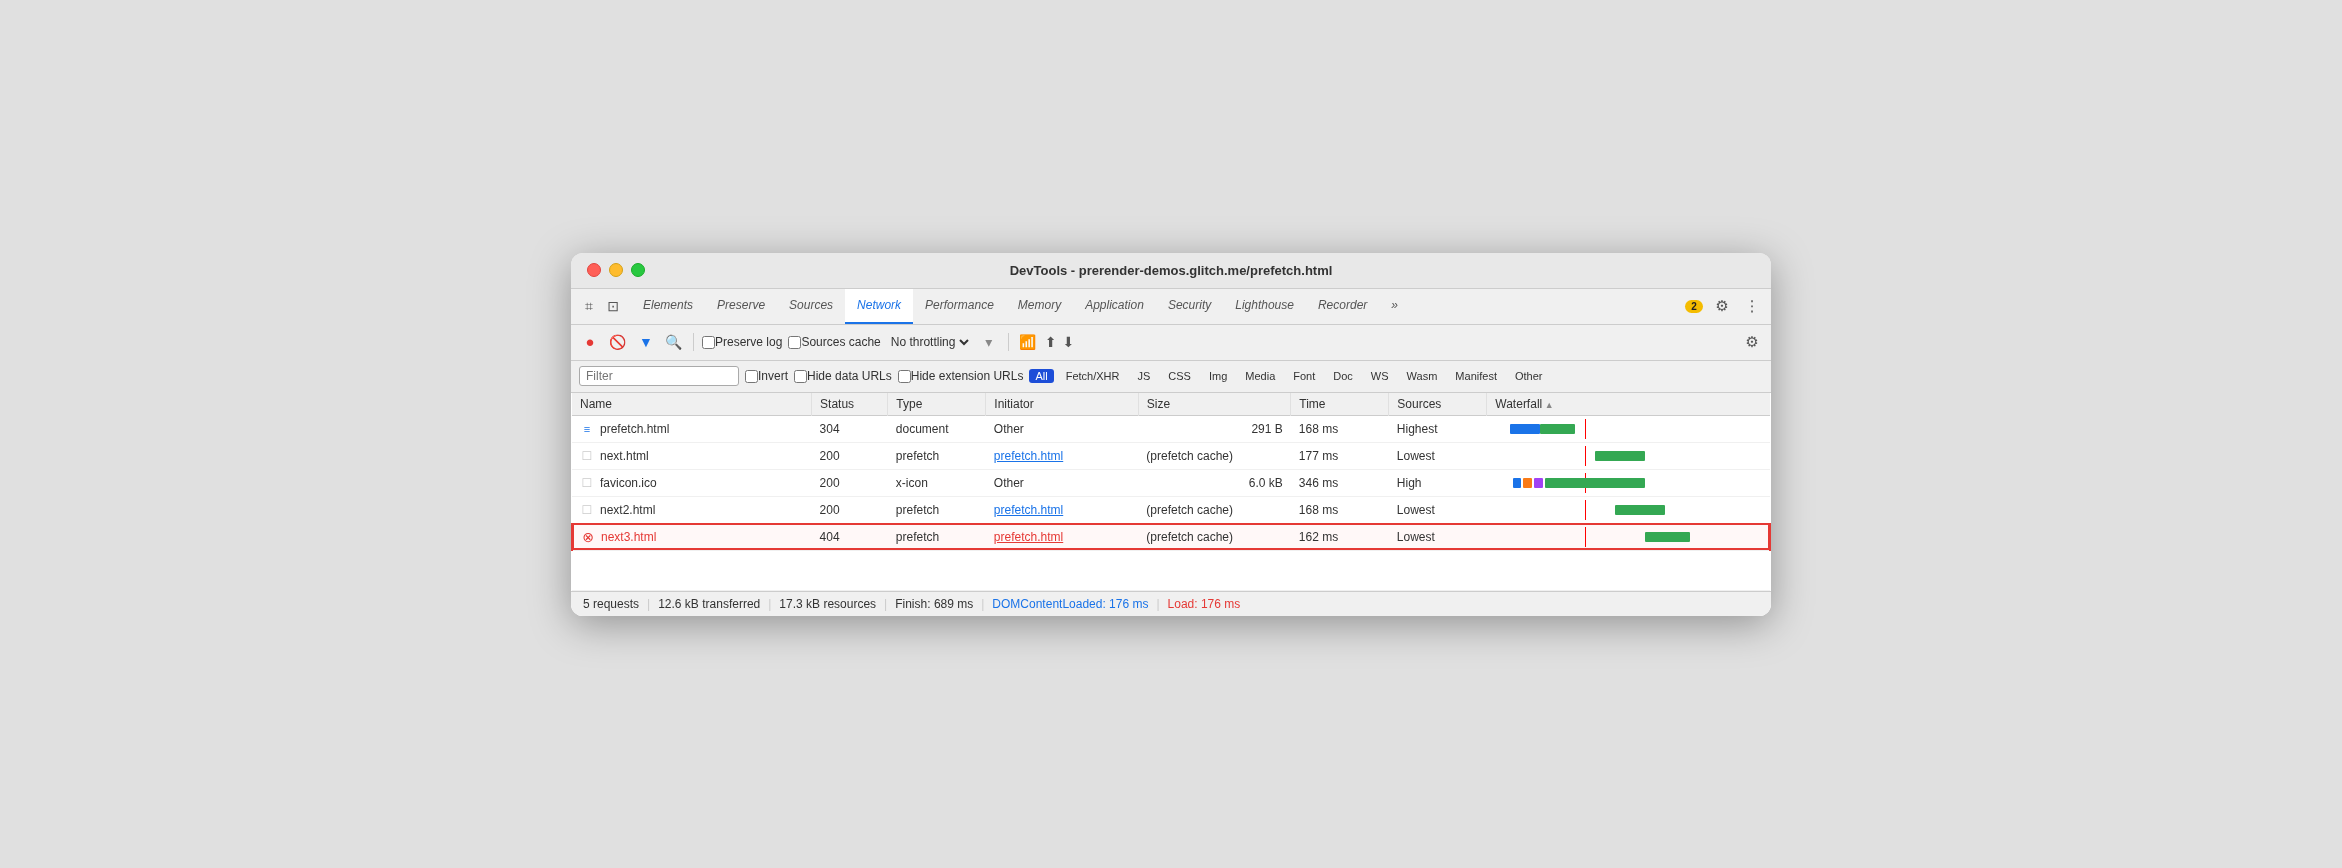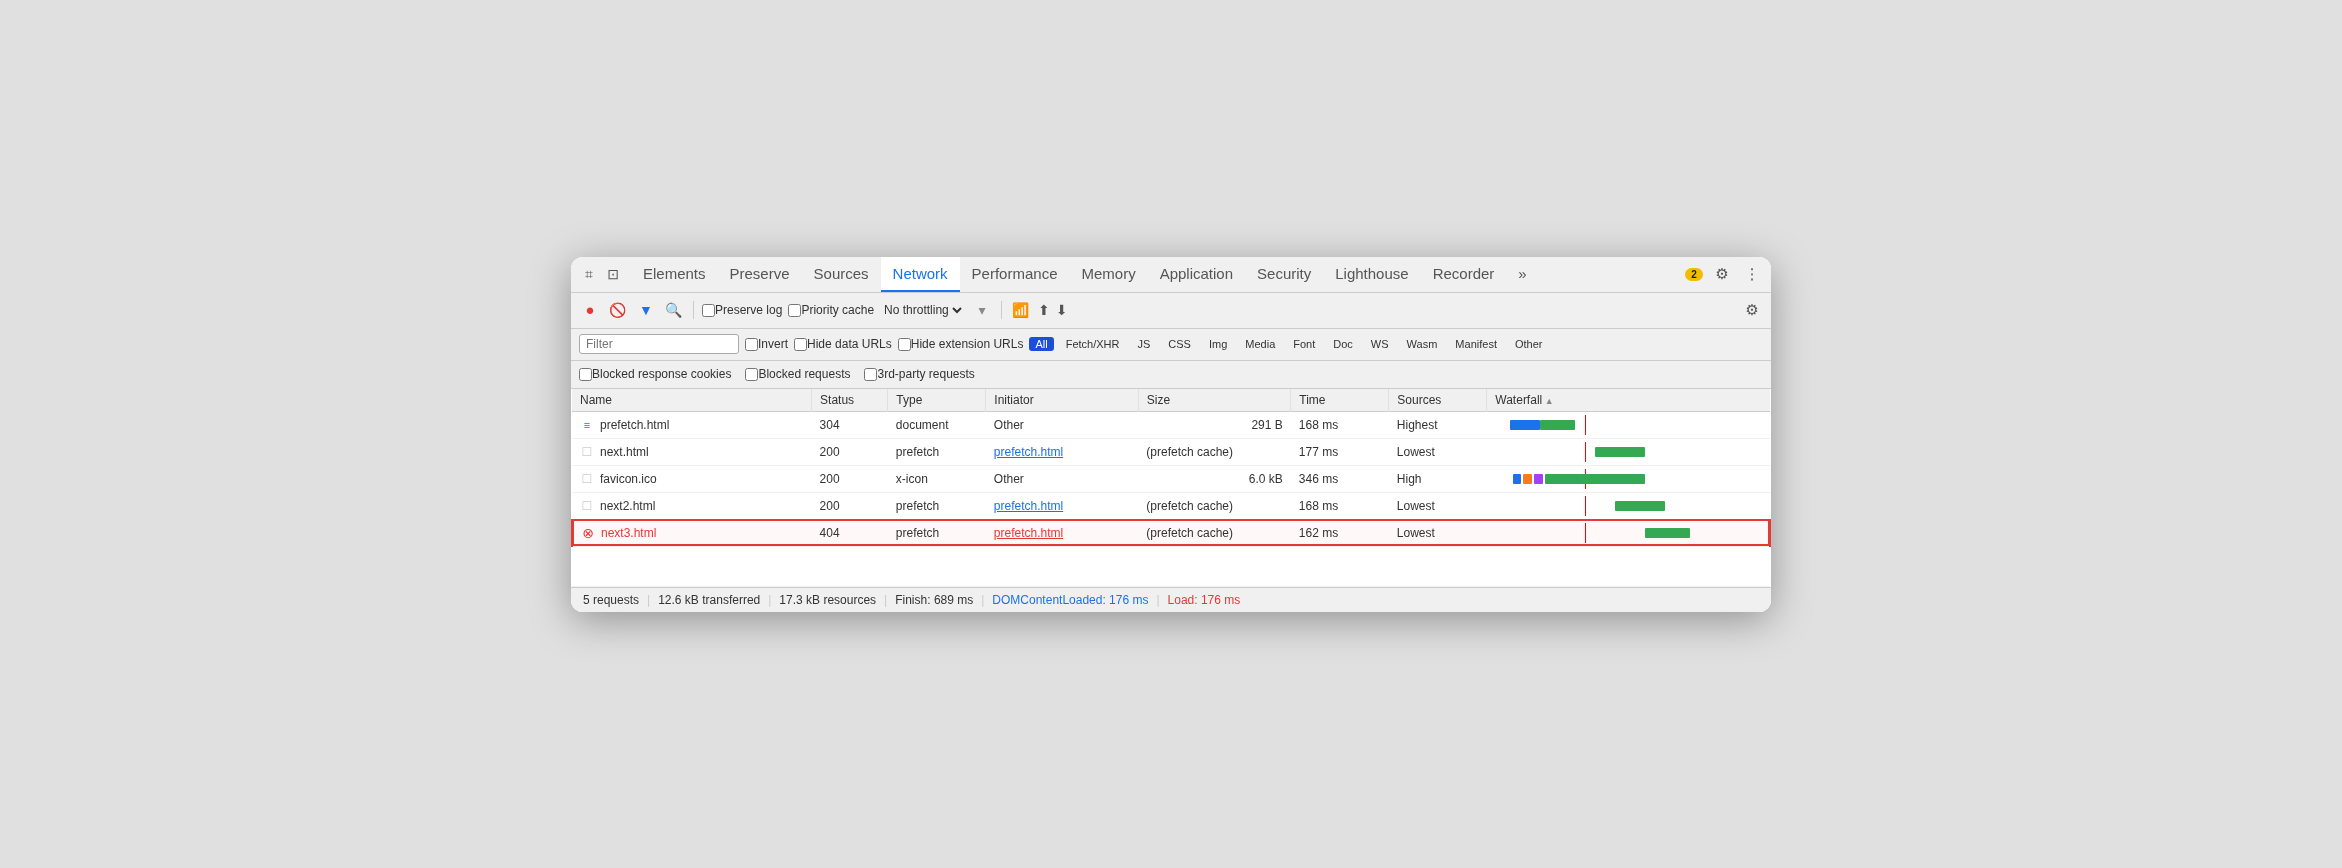--- a/index.html
+++ b/index.html
@@ -74,25 +74,26 @@
       font-size: 14px;
       color: #555;
       cursor: pointer;
       border-radius: 3px;
     }
     .tab {
       padding: 16px 12px;
       height: 100%;
       display: flex;
       align-items: center;
-      font-size: 15px;
+      font-size: 12px;
       color: #555;
       cursor: pointer;
       border-bottom: 2px solid transparent;
       white-space: nowrap;
+      font-style: italic;
     }
     .tab.active {
       color: #1a73e8;
       border-bottom: 2px solid #1a73e8;
       background: #fff;
     }
     .tabs-right {
       margin-left: auto;
       display: flex;
       align-items: center;
@@ -317,20 +318,28 @@
       font-size: 14px;
       color: #555;
       cursor: pointer;
     }
   </style>
 </head>
 <body>
 
 <div class="window">
 
+  <div class="titlebar">
+    <div class="traffic-lights">
+      <div class="traffic-light tl-red"></div>
+      <div class="traffic-light tl-yellow"></div>
+      <div class="traffic-light tl-green"></div>
+    </div>
+    <span class="title">DevTools - prerender-demos.glitch.me/prefetch.html</span>
+  </div>
 
   <div class="devtools-body">
 
     <div class="tabs-bar">
       <div class="tab-icon-group">
         <div class="tab-icon" title="Inspect element">⌗</div>
         <div class="tab-icon" title="Toggle device">⊡</div>
       </div>
       <div class="tab">Elements</div>
       <div class="tab">Preserve</div>
@@ -355,21 +364,21 @@
       <div class="toolbar-btn gray">🚫</div>
       <div class="toolbar-btn blue">▼</div>
       <div class="toolbar-btn gray">🔍</div>
       <div class="toolbar-divider"></div>
       <label class="checkbox-label">
         <input type="checkbox" style="">
         <span>Preserve log</span>
       </label>
       <label class="checkbox-label">
         <input type="checkbox" style="">
-        <span>Priority cache</span>
+        <span>Sources cache</span>
       </label>
       <select class="throttle-select">
         <option>No throttling</option>
         <option>Fast 3G</option>
         <option>Slow 3G</option>
         <option>Offline</option>
       </select>
       <div class="toolbar-btn gray">▾</div>
       <div class="toolbar-divider"></div>
       <div class="toolbar-btn gray">📶</div>
@@ -400,34 +409,20 @@
       <div class="filter-type-btn">Img</div>
       <div class="filter-type-btn">Media</div>
       <div class="filter-type-btn">Font</div>
       <div class="filter-type-btn">Doc</div>
       <div class="filter-type-btn">WS</div>
       <div class="filter-type-btn">Wasm</div>
       <div class="filter-type-btn">Manifest</div>
       <div class="filter-type-btn">Other</div>
     </div>
 
-    <div class="blocked-bar">
-      <label class="checkbox-label">
-        <input type="checkbox" style="">
-        <span>Blocked response cookies</span>
-      </label>
-      <label class="checkbox-label">
-        <input type="checkbox" style="">
-        <span>Blocked requests</span>
-      </label>
-      <label class="checkbox-label">
-        <input type="checkbox" style="">
-        <span>3rd-party requests</span>
-      </label>
-    </div>
 
     <div style="position:relative; overflow-x:auto;">
       <table class="net-table">
         <thead>
           <tr>
             <th style="width:220px;">Name</th>
             <th style="width:70px;">Status</th>
             <th style="width:90px;">Type</th>
             <th style="width:140px;">Initiator</th>
             <th style="width:140px;">Size</th>

